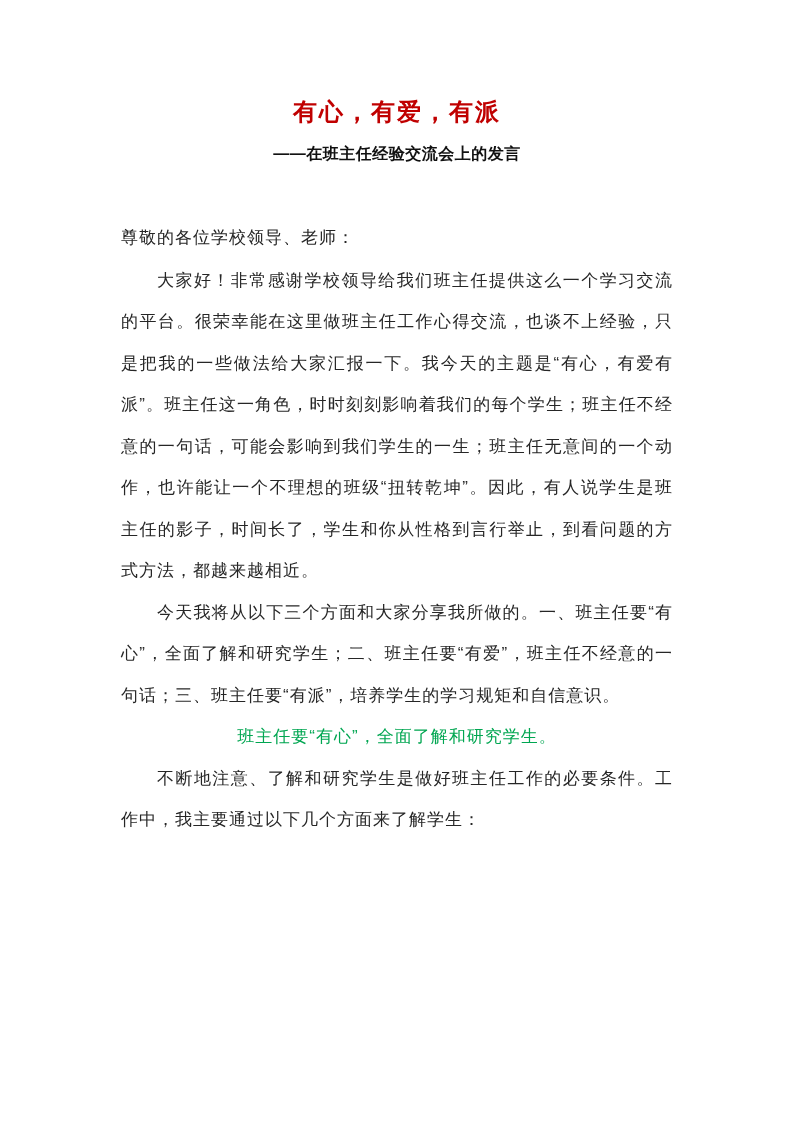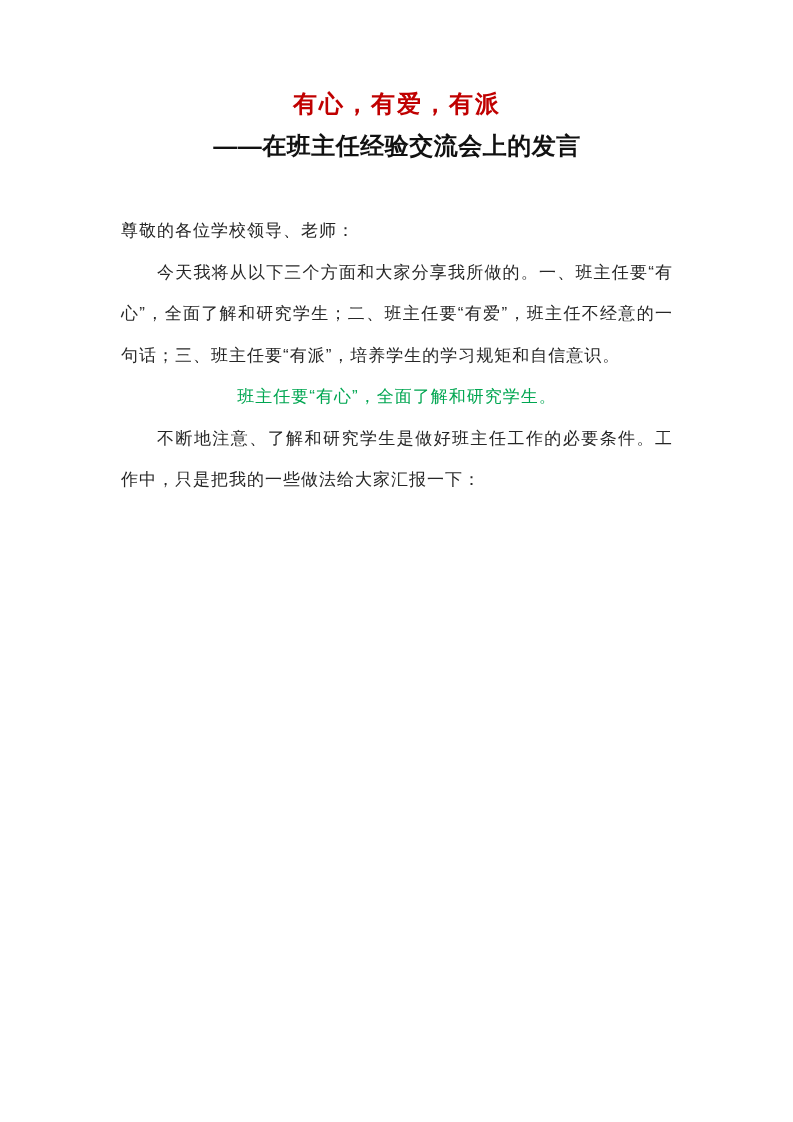--- a/index.html
+++ b/index.html
@@ -11,38 +11,38 @@
   * { box-sizing: border-box; }
   html, body {
     margin: 0;
     padding: 0;
     background: #ffffff;
   }
   .page {
     position: relative;
     width: 793px;
     height: 1096px;
-    margin: 8px auto;
+    margin: 16px auto;
     background: #ffffff;
     padding: 72px 120px 0 121px;
     overflow: hidden;
     font-family: "Liberation Sans", sans-serif;
   }
   .doc-title {
     margin: 0;
     font-size: 24px;
     line-height: 48px;
     font-weight: bold;
     letter-spacing: 2px;
     text-align: center;
     color: var(--title-color);
   }
   .doc-subtitle {
     margin: 0;
-    font-size: 24px;
+    font-size: 16px;
     line-height: 36px;
     font-weight: bold;
     letter-spacing: 0.5px;
     text-align: center;
     color: var(--subtitle-color);
   }
   .title-gap {
     height: 46px;
   }
   .doc-body {
@@ -51,37 +51,39 @@
   .para {
     margin: 0;
     font-size: 17px;
     line-height: 41.5px;
     letter-spacing: 1px;
     text-align: justify;
     color: var(--body-color);
   }
   .para.salutation {
     text-indent: 0;
+    font-family: Liberation Mono, monospace;
   }
   .para.body {
     text-indent: 36px;
   }
   .para.section-heading {
     text-indent: 0;
     text-align: center;
     font-weight: normal;
     color: var(--heading-color);
   }
 </style>
 </head>
 <body>
 
 <div class="page">
   <h1 class="doc-title">有心，有爱，有派</h1>
   <h2 class="doc-subtitle">——在班主任经验交流会上的发言</h2>
   <div class="title-gap"></div>
   <div class="doc-body">
       <p class="para salutation">尊敬的各位学校领导、老师：</p>
+      <p class="para body">大家好！非常感谢学校领导给我们班主任提供这么一个学习交流的平台。很荣幸能在这里做班主任工作心得交流，也谈不上经验，只是把我的一些做法给大家汇报一下。我今天的主题是“有心，有爱有派”。班主任这一角色，时时刻刻影响着我们的每个学生；班主任不经意的一句话，可能会影响到我们学生的一生；班主任无意间的一个动作，也许能让一个不理想的班级“扭转乾坤”。因此，有人说学生是班主任的影子，时间长了，学生和你从性格到言行举止，到看问题的方式方法，都越来越相近。</p>
       <p class="para body">今天我将从以下三个方面和大家分享我所做的。一、班主任要“有心”，全面了解和研究学生；二、班主任要“有爱”，班主任不经意的一句话；三、班主任要“有派”，培养学生的学习规矩和自信意识。</p>
       <p class="para section-heading">班主任要“有心”，全面了解和研究学生。</p>
-      <p class="para body">不断地注意、了解和研究学生是做好班主任工作的必要条件。工作中，只是把我的一些做法给大家汇报一下：</p>
+      <p class="para body">不断地注意、了解和研究学生是做好班主任工作的必要条件。工作中，我主要通过以下几个方面来了解学生：</p>
     </div>
 </div>
 
 </body></html>

